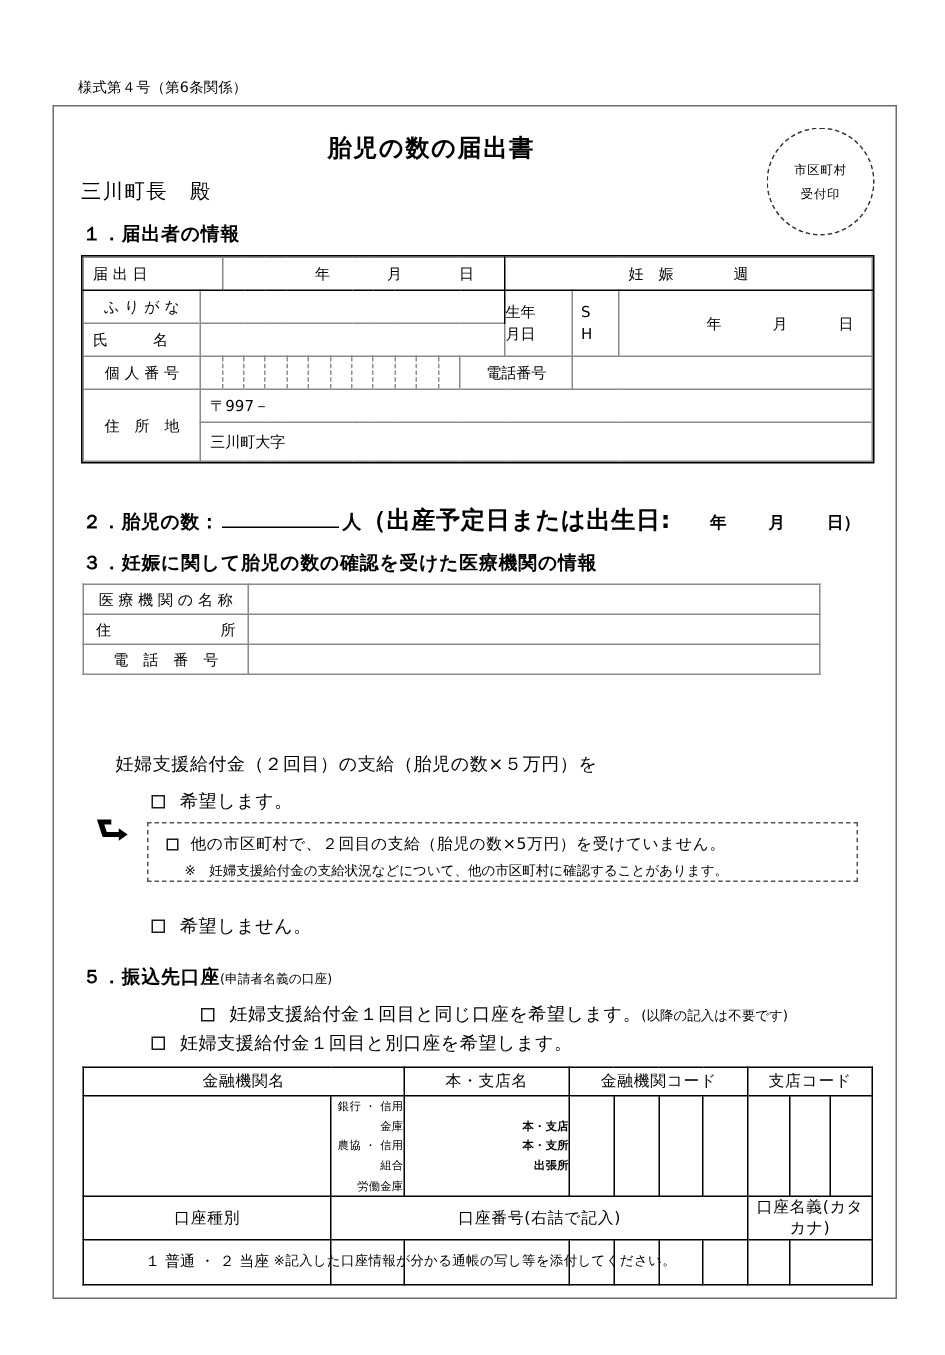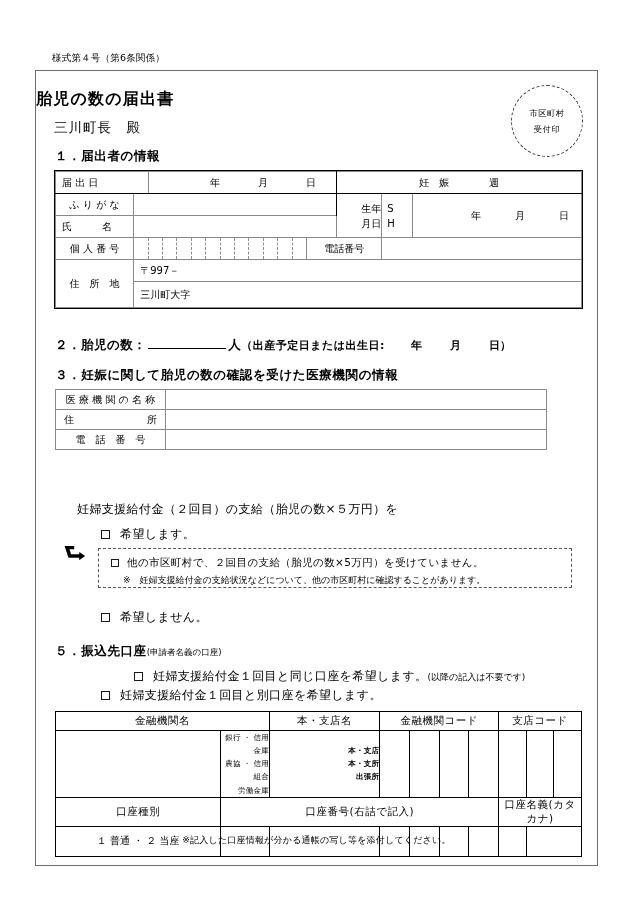--- a/index.html
+++ b/index.html
@@ -30,21 +30,21 @@
 
   .inner {
     position: absolute;
     left: 0; top: 0; right: 0; bottom: 0;
   }
 
   
   .doc-title {
     position: absolute;
     left: 0; right: 0; top: 18px;
-    text-align: left;
+    text-align: center;
     font-size: 16px;
     font-weight: bold;
     letter-spacing: 1.2px;
     padding-right: 58px;
   }
   .addressee {
     position: absolute;
     left: 18px; top: 48px;
     font-size: 13.5px;
     letter-spacing: 1px;
@@ -114,39 +114,39 @@
 
   .ymd {
     display: flex; align-items: center; justify-content: flex-end;
     padding-right: 20px; gap: 38px; font-size: 10px;
   }
   .ymd-b {
     display: flex; align-items: center; justify-content: center;
     gap: 40px; font-size: 10px;
   }
   .stacked {
-    display: flex; flex-direction: column; align-items: flex-end;
+    display: flex; flex-direction: column; align-items: flex-start;
     justify-content: center; line-height: 1.5; font-size: 10px;
   }
   .sh {
     display: flex; flex-direction: column;
     justify-content: center; line-height: 1.5;
     padding-left: 5px; font-size: 10px;
   }
 
   
   .sec2 {
     position: absolute;
     left: 19px; top: 266px;
     font-size: 12.5px; font-weight: bold;
     letter-spacing: .5px; white-space: nowrap;
     display: flex; align-items: baseline;
   }
   .blank-u { display: inline-block; width: 78px; border-bottom: 1.1px solid #000; margin: 0 2px; }
-  .sec2 .small { font-size: 11px; }
+  .sec2 .small { font-size: 16px; }
   .sec2 .ymd2 { font-size: 11px; letter-spacing: 0; }
 
   
   #t2 { left: 19px; top: 318px; width: 491px; }
   #t2 td { height: 20px; }
   .spread {
     display: flex; justify-content: space-between;
     padding: 0 8px; font-size: 10px; white-space: nowrap;
   }
 

